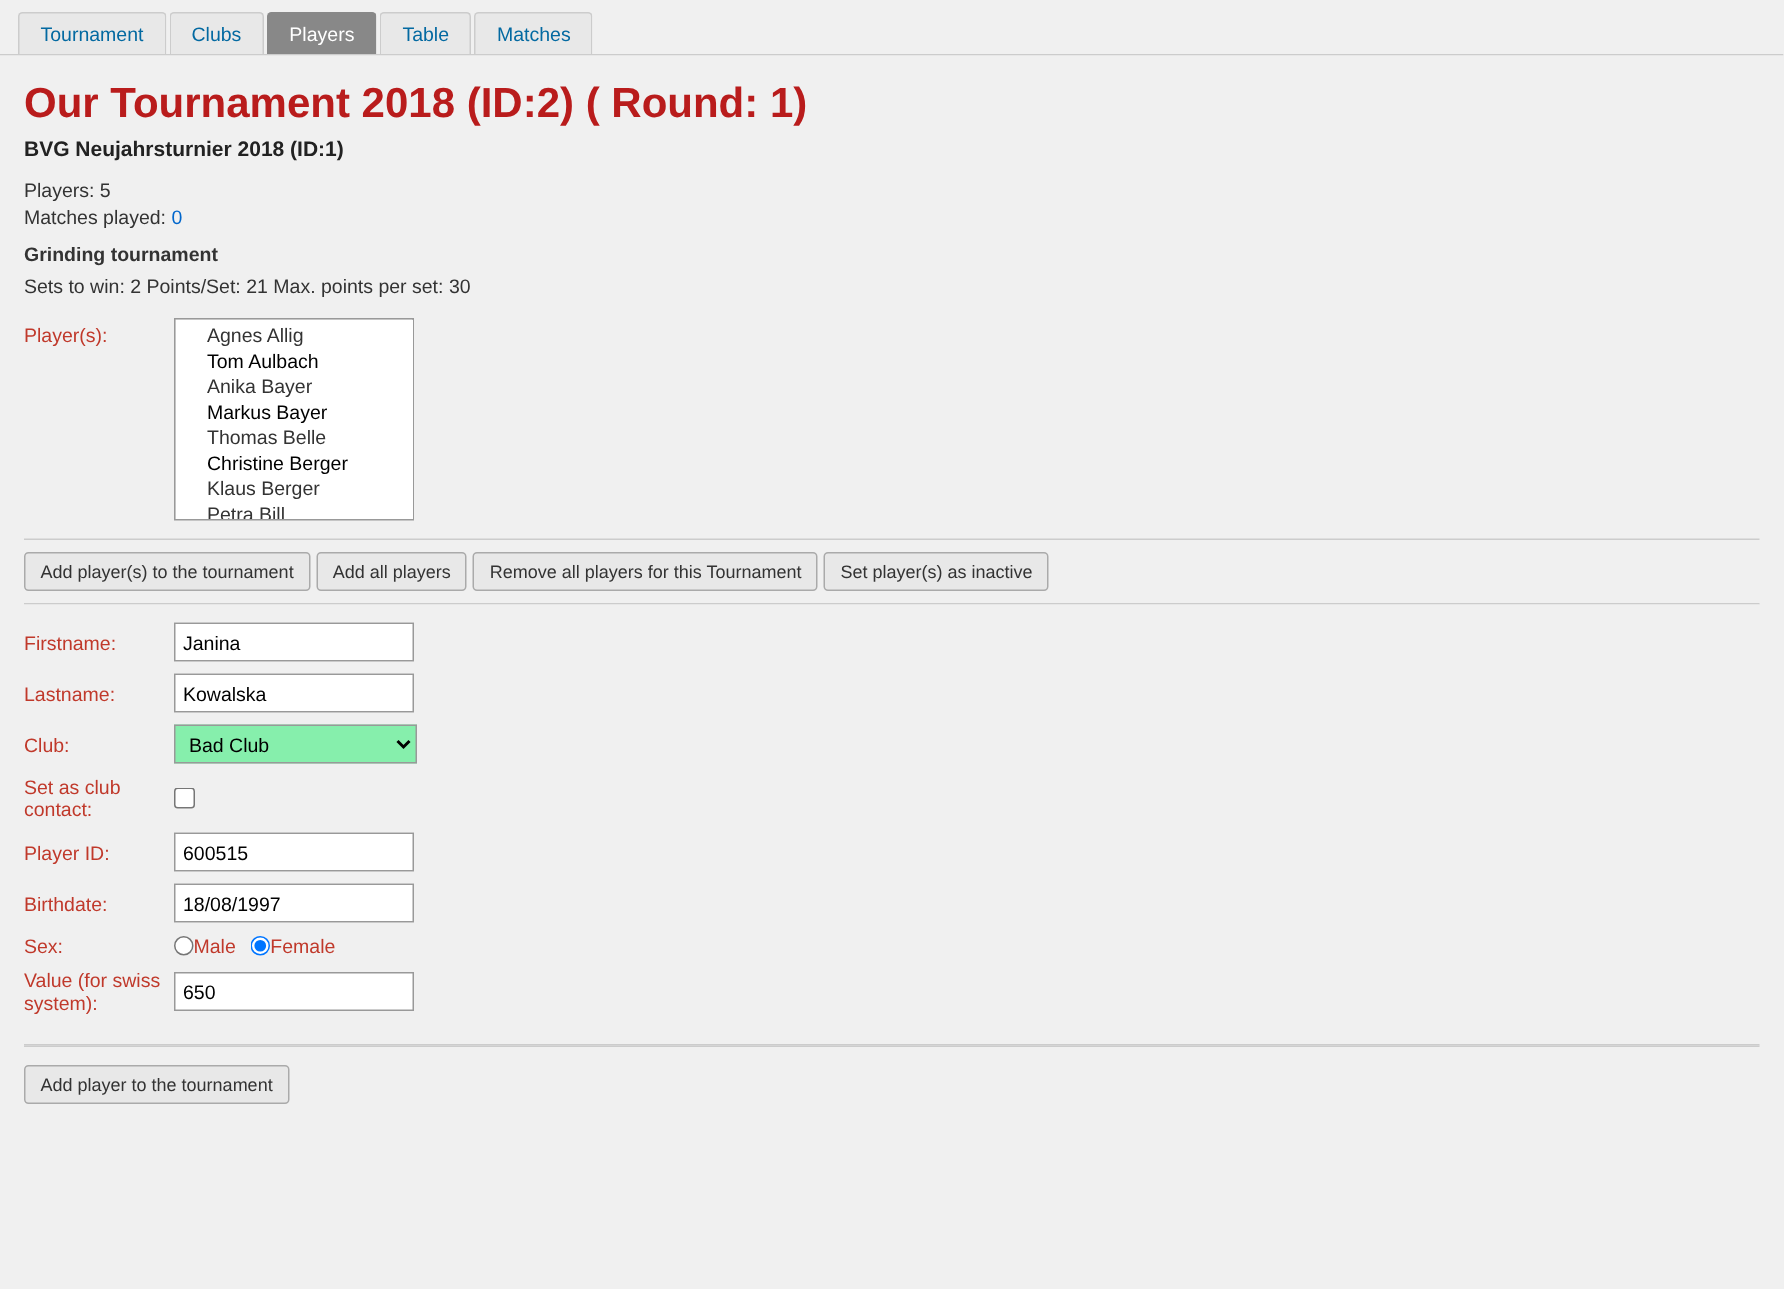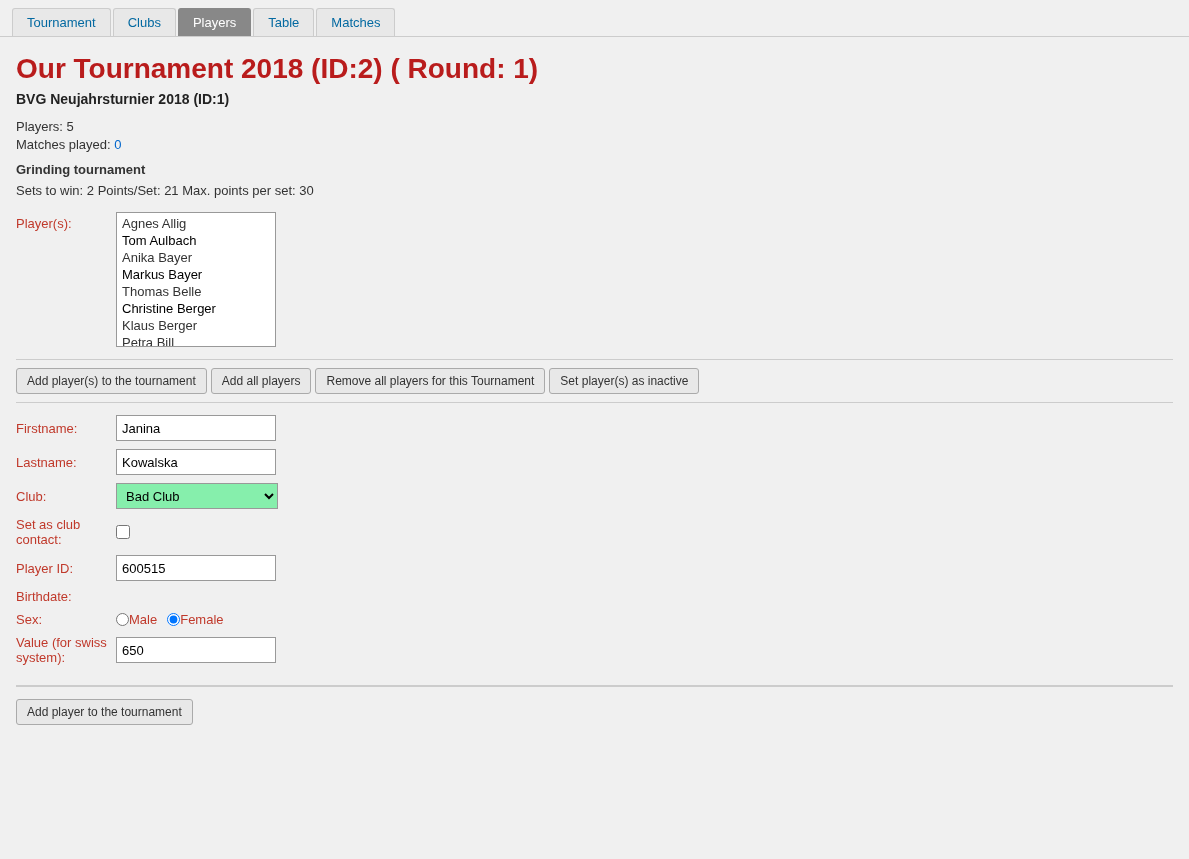--- a/index.html
+++ b/index.html
@@ -100,20 +100,21 @@
       overflow-y: scroll;
       font-size: 13px;
       padding: 2px;
     }
 
     .player-listbox .player-item {
       padding: 1px 3px;
       cursor: pointer;
       color: #333;
       white-space: nowrap;
+      margin-left: 16px;
     }
 
     .player-listbox .player-item.red {
       color: #000000;
     }
 
     
     .buttons-row {
       display: flex;
       flex-wrap: wrap;
@@ -290,20 +291,21 @@
       </div>
     </div>
 
     <div class="form-row">
       <div class="form-label">Player ID:</div>
       <input class="form-input" type="text" id="player-id-input" value="600515" style="">
     </div>
 
     <div class="form-row">
       <div class="form-label">Birthdate:</div>
+      <input class="form-input" type="text" id="birthdate-input" value="18/08/1997" style="">
     </div>
 
     <div class="form-row">
       <div class="form-label">Sex:</div>
       <div class="radio-group">
         <div class="radio-item">
           <input type="radio" name="sex" value="Male" id="sex-male" style="">
           <label for="sex-male" class="radio-label-text">Male</label>
         </div>
         <div class="radio-item">

